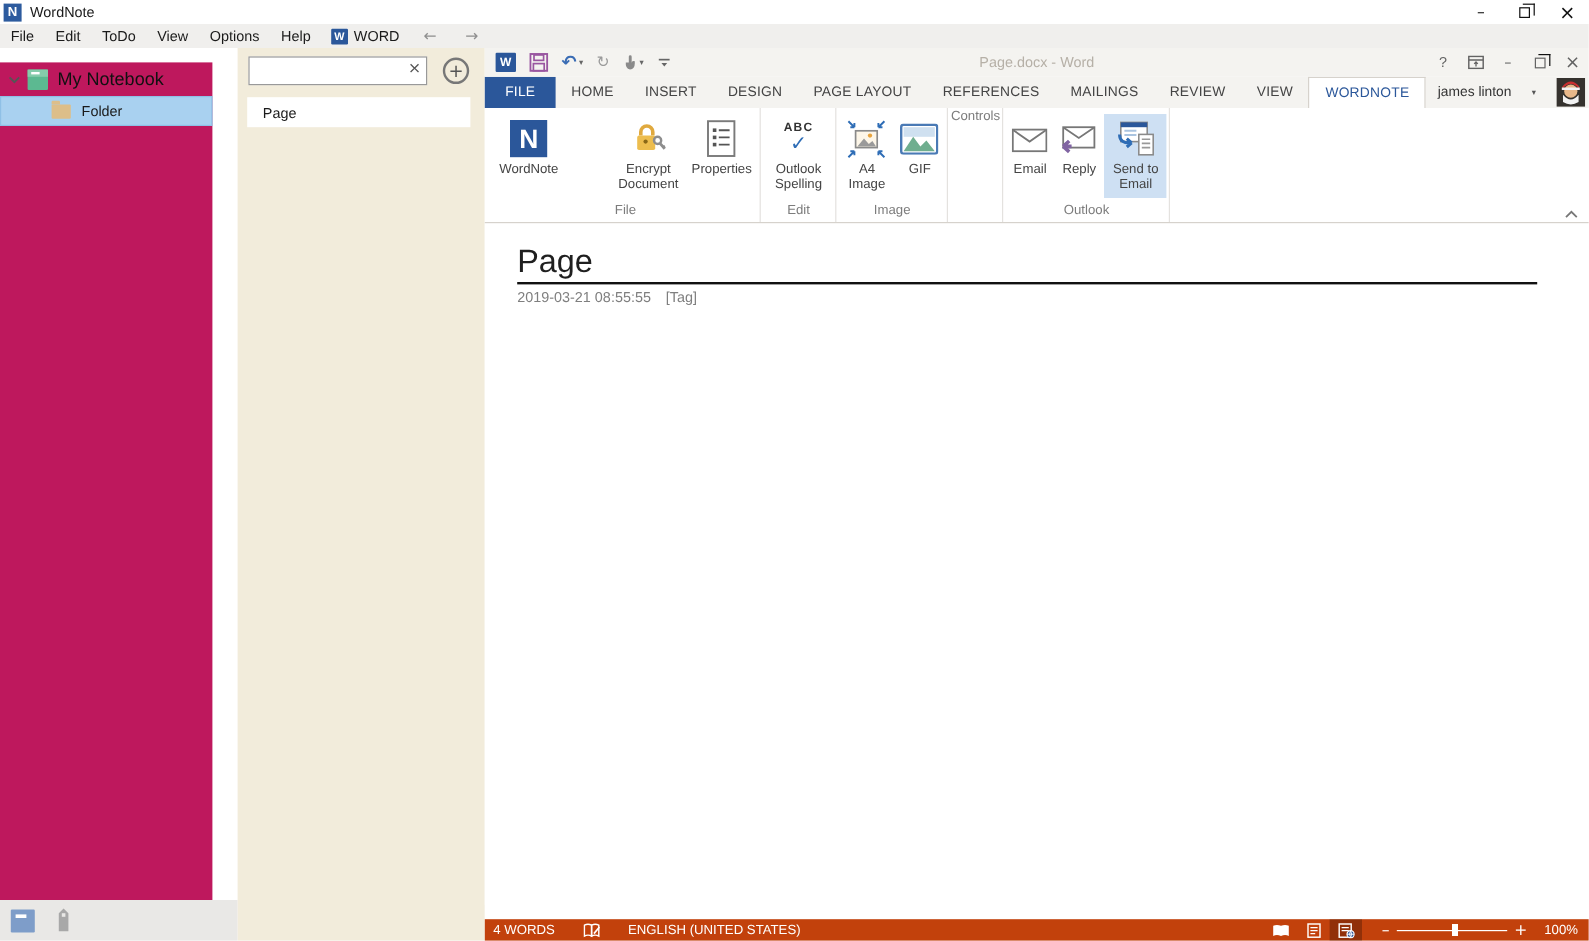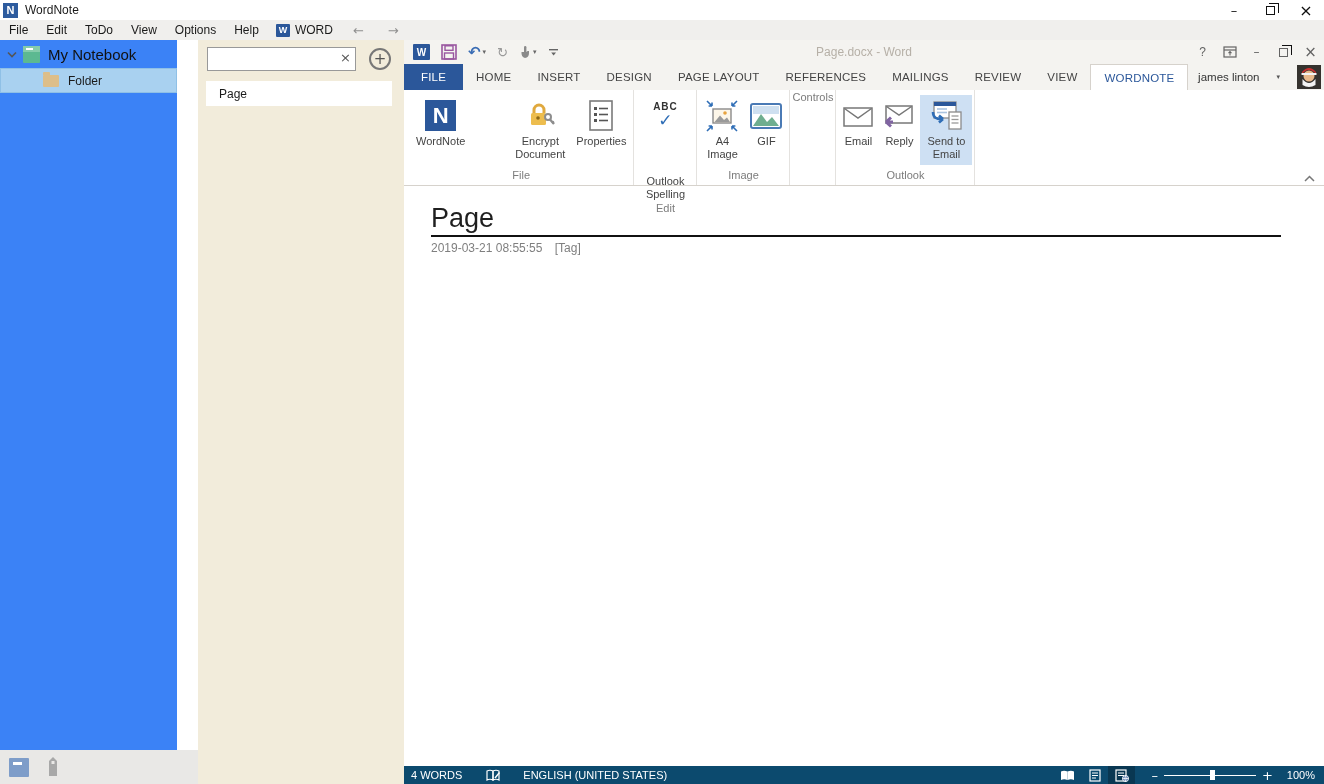--- a/index.html
+++ b/index.html
@@ -18,21 +18,21 @@
   .restore-box:before { content:""; position:absolute; left:2px; top:-4px; width:9px; height:9px; border:1px solid #111; border-bottom:none; border-left:none; }
 
   
   .menubar { position:absolute; left:0; top:20px; width:100%; height:20px; background:#f0efed; display:flex; align-items:center; font-size:12px; }
   .menu-item { padding:0 9px; height:100%; display:flex; align-items:center; }
   .menu-word { display:flex; align-items:center; gap:5px; padding:0 8px; }
   .mini-word-icon { width:14px; height:13px; background:#2b579a; color:#fff; font-size:9px; font-weight:bold; display:flex; align-items:center; justify-content:center; border-radius:1px; }
   .nav-arrow { color:#8f8f8f; font-size:13px; padding:0 12px; }
 
   
-  .sidebar { position:absolute; left:0; top:40px; width:177px; height:710px; background:#3b82f6; }
+  .sidebar { position:absolute; left:0; top:52px; width:177px; height:710px; background:#be185d; }
   .nb-row { display:flex; align-items:center; height:28px; padding-left:7px; font-size:15px; color:#111; }
   .chev { margin-right:6px; display:flex; }
   .nb-icon { width:17px; height:17px; background:#5cb991; position:relative; margin-right:8px; border-radius:1px; }
   .nb-icon:before { content:""; position:absolute; left:0; top:0; width:100%; height:6px; background:#85ccab; }
   .nb-icon:after { content:""; position:absolute; left:3px; top:2px; width:7px; height:2px; background:#fff; }
   .folder-row { display:flex; align-items:center; height:25px; background:#a9d1f0; border:1px solid #8fc0e6; font-size:12px; }
   .folder-icon { width:16px; height:12px; background:#ddbe89; position:relative; margin-left:42px; margin-right:9px; border-radius:1px; }
   .folder-icon:before { content:""; position:absolute; left:0; top:-3px; width:7px; height:3px; background:#ddbe89; border-radius:1px 1px 0 0; }
   .sidebar-footer { position:absolute; left:0; bottom:0; width:198px; height:34px; background:#e9e8e6; display:flex; align-items:center; gap:15px; padding-left:9px; }
   .small-notebook { width:20px; height:19px; background:#7e9dc9; position:relative; border-radius:1px; }
@@ -84,21 +84,21 @@
   .collapse-ribbon { position:absolute; right:9px; bottom:3px; display:flex; }
 
   
   .doc { flex:1; background:#fff; padding:17px 0 0 27px; overflow:hidden; }
   .doc-title { font-size:27px; font-weight:300; color:#1f1f1f; }
   .doc-rule { width:850px; border-bottom:2px solid #111; margin-top:1px; }
   .doc-meta { margin-top:4px; font-size:12px; color:#7f7f7f; }
   .doc-tag { margin-left:9px; }
 
   
-  .statusbar { height:18px; background:#0c4a6e; color:#fff; display:flex; align-items:center; font-size:11px; flex:0 0 auto;margin-top:12px; }
+  .statusbar { height:18px; background:#c2410c; color:#fff; display:flex; align-items:center; font-size:11px; flex:0 0 auto;margin-top:12px; }
   .sb-left { display:flex; align-items:center; }
   .sb-words { padding-left:7px; }
   .sb-proof { margin-left:24px; display:flex; }
   .sb-lang { margin-left:22px; }
   .sb-right { margin-left:auto; display:flex; align-items:center; }
   .view-btn { width:27px; height:18px; display:flex; align-items:center; justify-content:center; }
   .view-active { background:rgba(0,0,0,0.25); }
   .zoom-out { margin-left:16px; font-size:13px; }
   .zoom-track { position:relative; width:92px; height:18px; margin:0 6px; }
   .zoom-track:before { content:""; position:absolute; left:0; right:0; top:9px; height:1px; background:#fff; }
@@ -279,21 +279,21 @@
               </svg>
             </div>
             <div class="rlabel">Properties</div>
           </div>
         </div>
         <div class="glabel">File</div>
       </div>
 
       <div class="rgroup">
         <div class="rbtns">
-          <div class="rbtn" style="width:58px;gap:40px;">
+          <div class="rbtn" style="width:58px;">
             <div class="ricon">
               <span class="abc-stack">
                 <span class="abc-txt">ABC</span>
                 <span class="check-blue glyph">✓</span>
               </span>
             </div>
             <div class="rlabel">Outlook Spelling</div>
           </div>
         </div>
         <div class="glabel">Edit</div>

